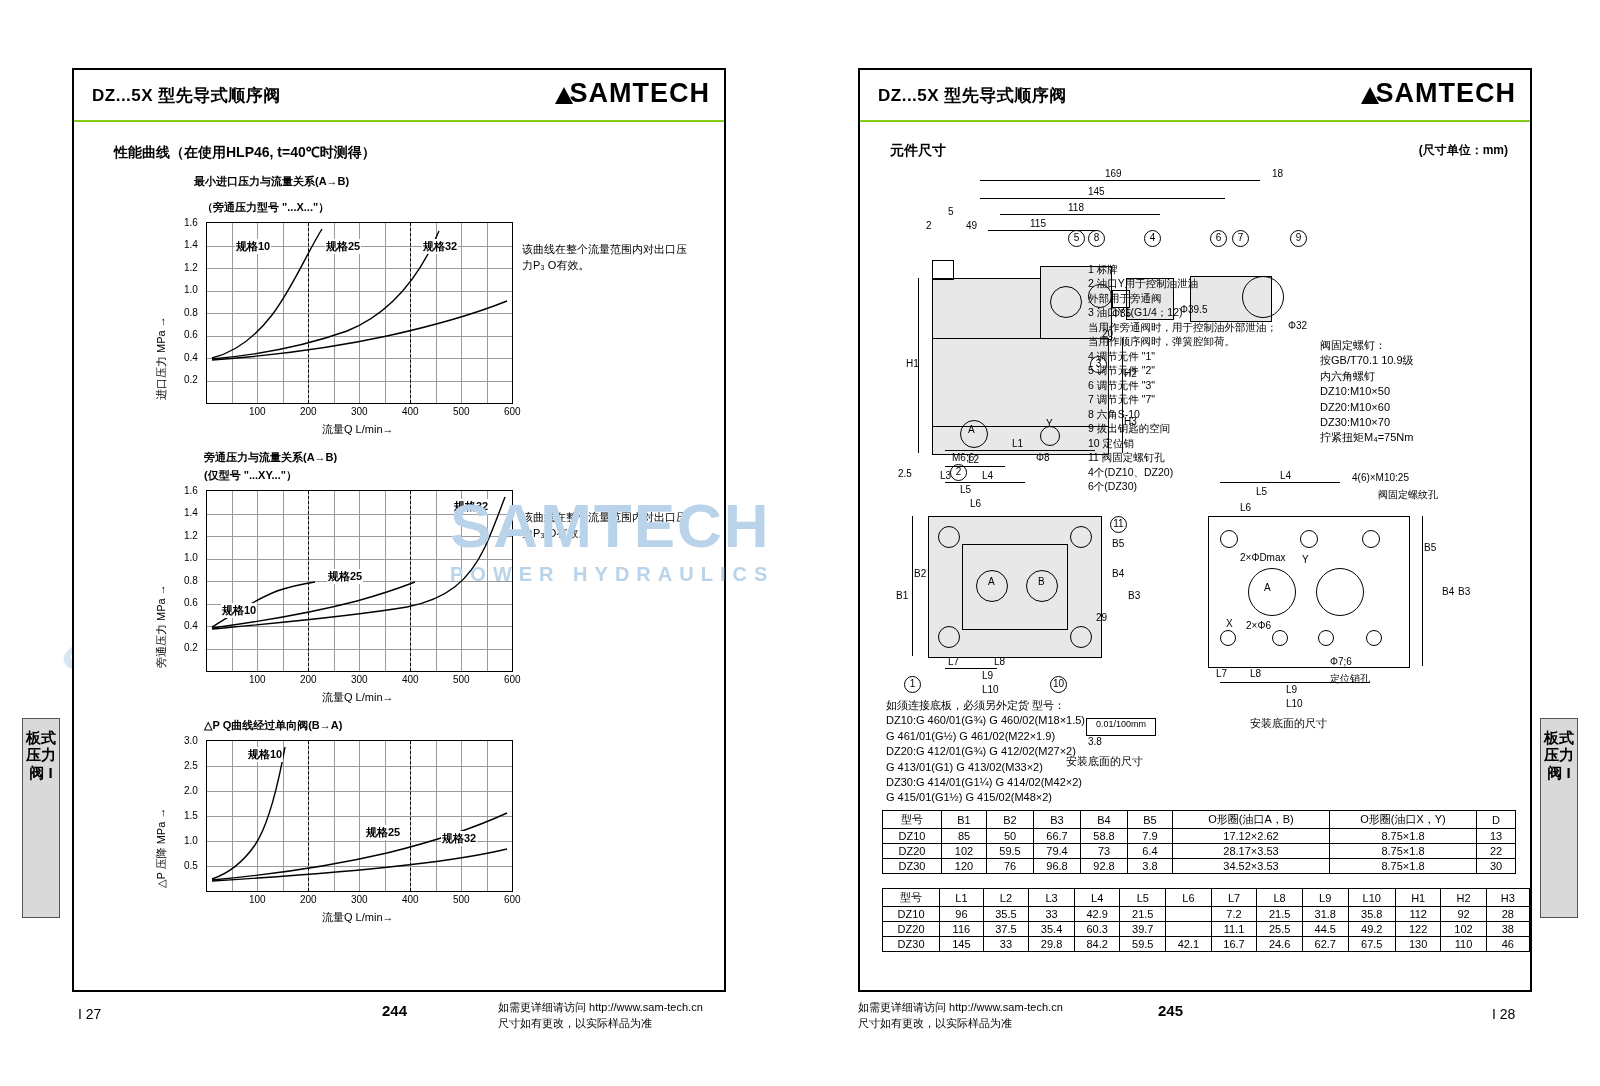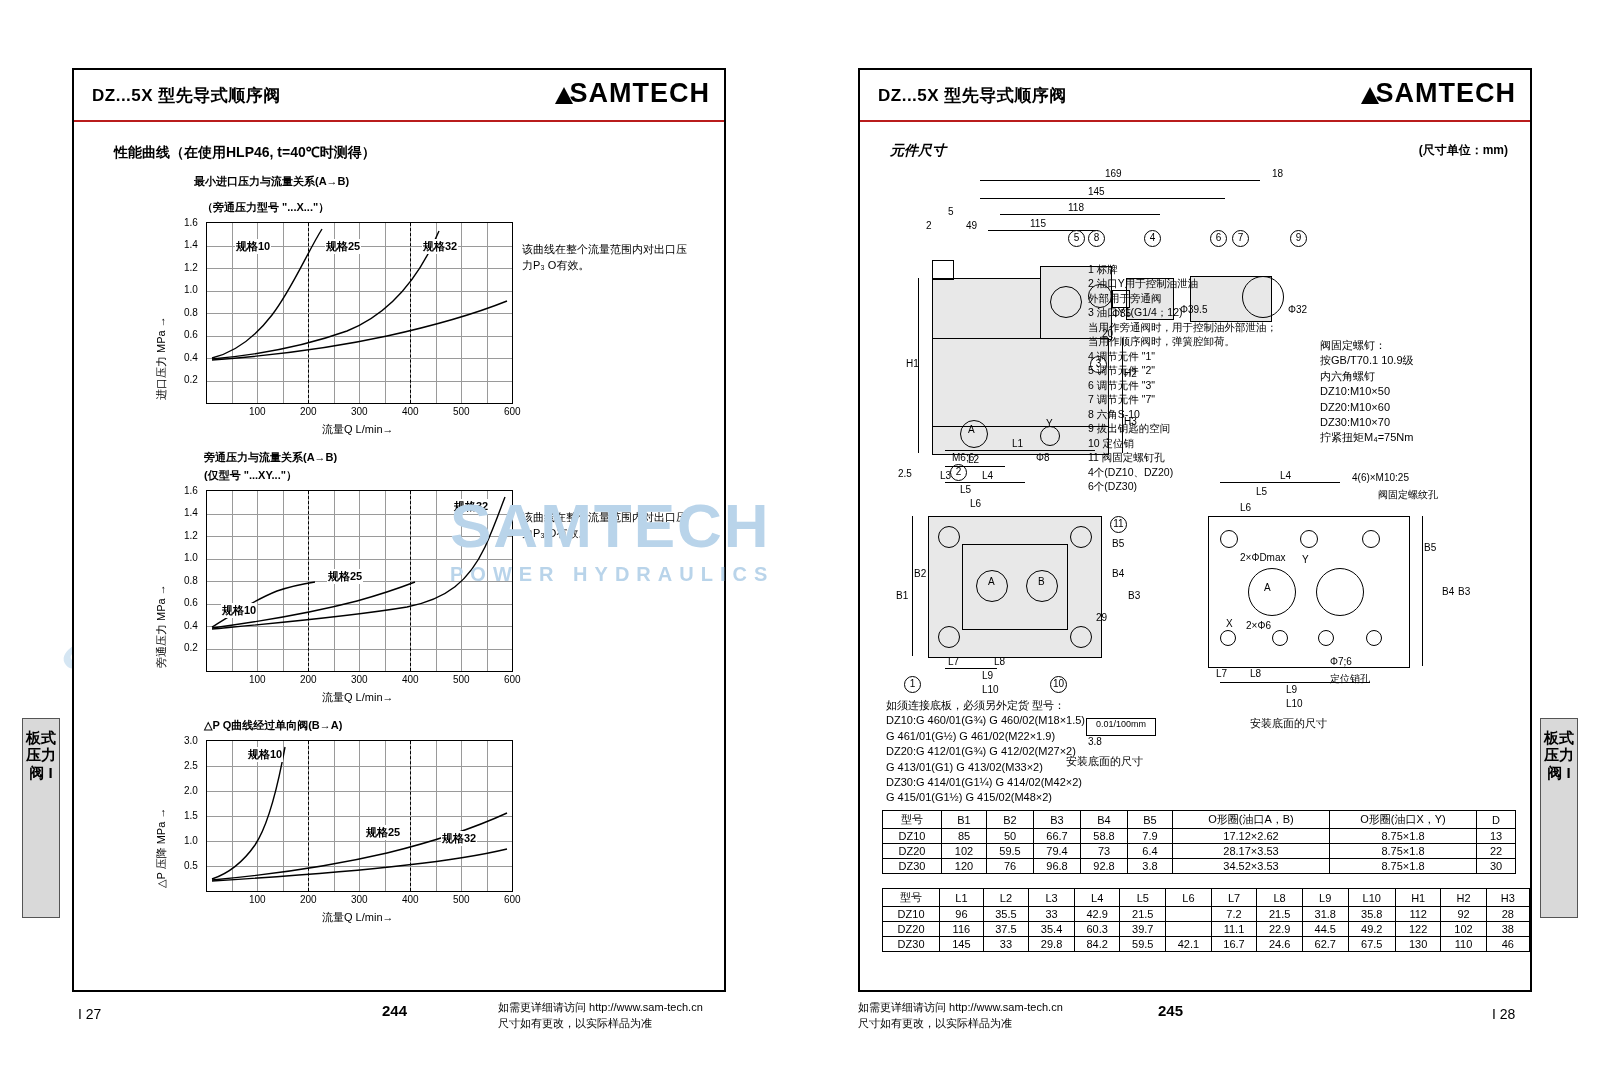--- a/index.html
+++ b/index.html
@@ -1,20 +1,20 @@
 <!DOCTYPE html>
 <html><head>
 <meta charset="utf-8">
 <style>
   html,body{margin:0;padding:0;background:#ffffff;}
   body{width:1600px;height:1086px;position:relative;font-family:"Liberation Sans",sans-serif;color:#000;overflow:hidden;}
   .page{position:absolute;top:68px;border:2px solid #000;background:#fff;}
   #page-left{left:72px;width:650px;height:920px;}
   #page-right{left:858px;width:670px;height:920px;}
-  .pg-head{position:absolute;left:0;top:0;width:100%;height:52px;border-bottom:2px solid #b91c1c;box-sizing:border-box;}
+  .pg-head{position:absolute;left:0;top:0;width:100%;height:52px;border-bottom:2px solid #84cc16;box-sizing:border-box;}
   .pg-title{position:absolute;left:18px;top:14px;font-size:17px;font-weight:bold;letter-spacing:.5px;}
   .logo{position:absolute;right:14px;top:8px;font-size:27px;font-weight:bold;letter-spacing:1px;font-family:"Liberation Sans",sans-serif;}
   .logo .sam-tri{display:inline-block;width:0;height:0;border-left:9px solid transparent;border-right:9px solid transparent;border-bottom:17px solid #000;vertical-align:-2px;margin-right:-3px;}
   .sec-title{position:absolute;font-size:14px;font-weight:bold;}
   .chart-box{position:absolute;border:1px solid #000;background:#fff;}
   .grid-line{position:absolute;background:#9a9a9a;}
   .grid-line.v{width:1px;}
   .grid-line.h{height:1px;}
   .dash{position:absolute;width:0;border-left:1px dashed #000;}
   .axis-label{position:absolute;font-size:10px;}
@@ -210,21 +210,21 @@
   <div class="axis-label" style="left:248px;top:840px;font-size:11px;">流量Q  L/min→</div>
 </div>
 
 <div class="page" id="page-right">
 
   <div class="pg-head">
     <div class="pg-title">DZ...5X 型先导式顺序阀</div>
     <div class="logo"><span class="sam-tri"></span><span>SAMTECH</span></div>
   </div>
 
-  <div class="sec-title" style="left:30px;top:72px;font-style:italic;">元件尺寸</div>
+  <div class="sec-title" style="left:30px;top:72px;">元件尺寸</div>
   <div class="sec-title" style="right:22px;top:72px;font-size:12px;">(尺寸单位：mm)</div>
 
   <div class="dwg" style="left:30px;top:98px;width:430px;height:330px;">
 
     <div class="ln h" style="left:90px;top:12px;width:280px;"></div>
     <div class="dimtxt" style="left:215px;top:0px;">169</div>
     <div class="ln h" style="left:90px;top:30px;width:245px;"></div>
     <div class="dimtxt" style="left:198px;top:18px;">145</div>
     <div class="ln h" style="left:110px;top:46px;width:160px;"></div>
     <div class="dimtxt" style="left:178px;top:34px;">118</div>
@@ -240,21 +240,21 @@
     <div class="lnl gray" style="left:150px;top:98px;width:70px;height:72px;"></div>
     <div class="cir" style="left:160px;top:118px;width:30px;height:30px;"></div>
     <div class="cir" style="left:198px;top:116px;width:22px;height:22px;"></div>
     <div class="lnl gray" style="left:236px;top:110px;width:46px;height:40px;"></div>
     <div class="lnl" style="left:222px;top:122px;width:16px;height:16px;"></div>
     <div class="lnl gray" style="left:300px;top:108px;width:80px;height:44px;"></div>
     <div class="cir" style="left:352px;top:108px;width:40px;height:40px;"></div>
 
     <div class="dimtxt" style="left:222px;top:140px;">Φ35</div>
     <div class="dimtxt" style="left:290px;top:136px;">Φ39.5</div>
-    <div class="dimtxt" style="left:398px;top:136px;">Φ32</div>
+    <div class="dimtxt" style="left:398px;top:152px;">Φ32</div>
     <div class="dimtxt" style="left:212px;top:160px;">20</div>
 
     <div class="lnl gray" style="left:42px;top:170px;width:175px;height:115px;"></div>
     <div class="lnl" style="left:42px;top:258px;width:175px;height:27px;"></div>
     <div class="cir" style="left:70px;top:252px;width:26px;height:26px;"></div>
     <div class="cir" style="left:150px;top:258px;width:18px;height:18px;"></div>
     <div class="dimtxt" style="left:78px;top:256px;">A</div>
     <div class="dimtxt" style="left:156px;top:250px;">Y</div>
     <div class="dimtxt" style="left:62px;top:284px;">M6;6</div>
     <div class="dimtxt" style="left:146px;top:284px;">Φ8</div>
@@ -489,21 +489,21 @@
       </tr>
       <tr>
         <td>DZ20</td>
         <td>116</td>
         <td>37.5</td>
         <td>35.4</td>
         <td>60.3</td>
         <td>39.7</td>
         <td></td>
         <td>11.1</td>
-        <td>22.9</td>
+        <td>25.5</td>
         <td>44.5</td>
         <td>49.2</td>
         <td>122</td>
         <td>102</td>
         <td>38</td>
       </tr>
       <tr>
         <td>DZ30</td>
         <td>145</td>
         <td>33</td>

